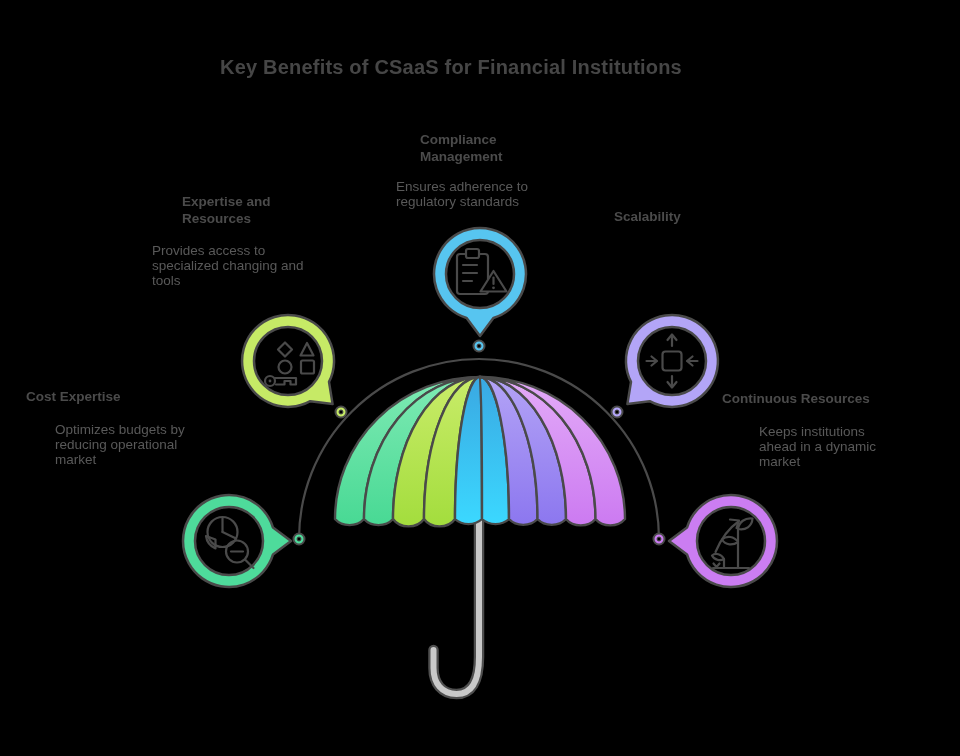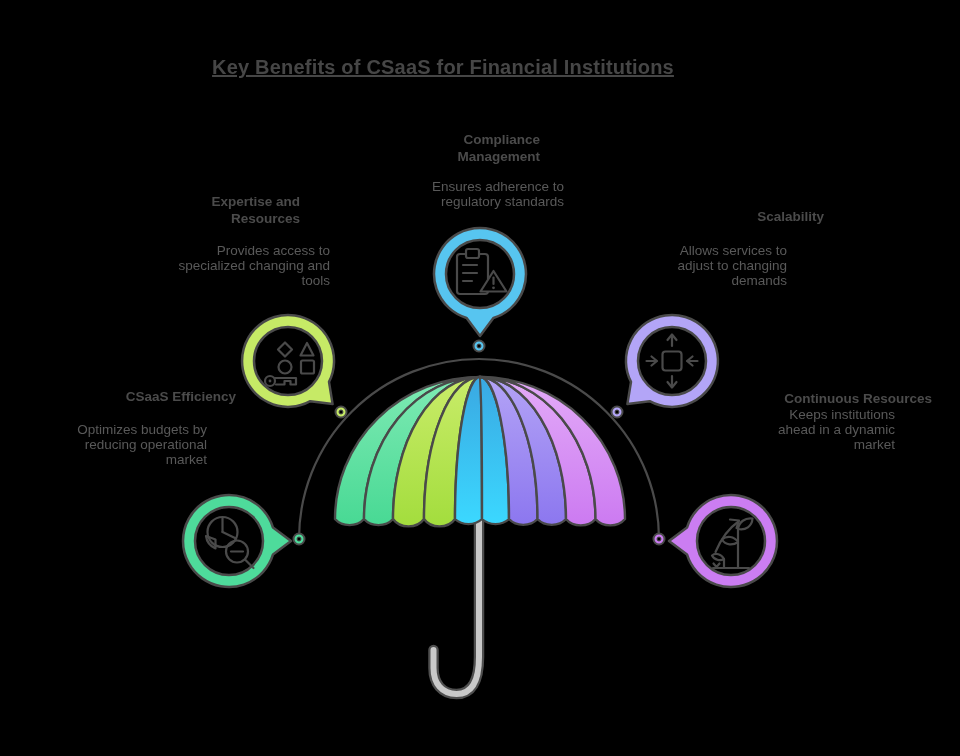--- a/index.html
+++ b/index.html
@@ -1,35 +1,35 @@
 <!DOCTYPE html>
 <html><head>
 <meta charset="utf-8">
 <style>
   html,body{margin:0;padding:0;background:#000;}
   .page{position:relative;width:960px;height:756px;background:#000;overflow:hidden;
         font-family:"Liberation Sans",sans-serif;}
   .stage{position:absolute;left:0;top:0;width:960px;height:756px;}
-  .title{position:absolute;top:56px;left:0;width:886px;text-align:center;
-         font-size:20px;font-weight:bold;color:#464646;letter-spacing:0.2px;text-decoration:underline;}
-  .tb{position:absolute;text-align:right;}
+  .title{position:absolute;top:56px;left:8px;width:886px;text-align:center;
+         font-size:20px;font-weight:bold;color:#464646;letter-spacing:0.2px;}
+  .tb{position:absolute;text-align:left;}
   .tb h3{margin:0 auto;font-size:13.5px;line-height:17px;font-weight:bold;color:#4b4b4b;}
   .tb p{margin:0 auto;font-size:13.5px;line-height:15px;color:#595959;}
   #tb-compliance{left:375px;top:131px;width:210px}
   #tb-compliance h3{max-width:120px}
   #tb-compliance p{max-width:168px;margin-top:14px}
   #tb-expertise{left:136px;top:193px;width:210px}
   #tb-expertise h3{max-width:118px}
   #tb-expertise p{max-width:178px;margin-top:16px}
   #tb-scalability{left:614px;top:208px;width:210px}
   #tb-scalability p{max-width:136px;margin-top:18px}
   #tb-cost{left:26px;top:388px;width:210px}
   #tb-cost p{max-width:152px;margin-top:17px}
   #tb-innovation{left:722px;top:390px;width:210px}
-  #tb-innovation p{max-width:136px;}
+  #tb-innovation p{max-width:136px;margin-top:17px}
 </style>
 </head>
 <body>
 
 <div class="page">
 
   <svg class="stage" id="scene" viewBox="0 0 960 756">
       <defs>
         <linearGradient id="useg0" x1="0" y1="0" x2="0" y2="1">
           <stop offset="0%" stop-color="#7feab4"></stop>
@@ -166,25 +166,24 @@
     <p>Ensures adherence to regulatory standards</p>
   </div>
 
   <div class="tb" id="tb-expertise">
     <h3>Expertise and Resources</h3>
     <p>Provides access to specialized changing and tools</p>
   </div>
 
   <div class="tb" id="tb-scalability">
     <h3>Scalability</h3>
-    <p>Allows services to adjust to changing demands</p>
   </div>
 
   <div class="tb" id="tb-cost">
-    <h3>CSaaS Efficiency</h3>
+    <h3>Cost Expertise</h3>
     <p>Optimizes budgets by reducing operational market</p>
   </div>
 
   <div class="tb" id="tb-innovation">
     <h3>Continuous Resources</h3>
     <p>Keeps institutions ahead in a dynamic market</p>
   </div>
 
 </div>
 

